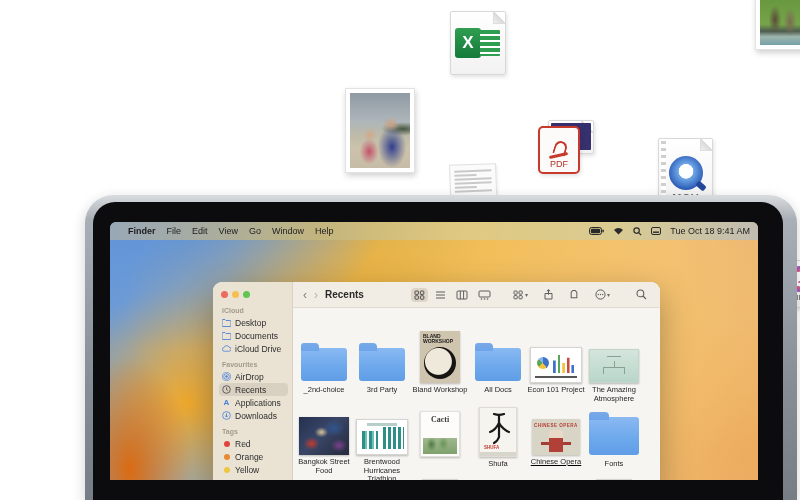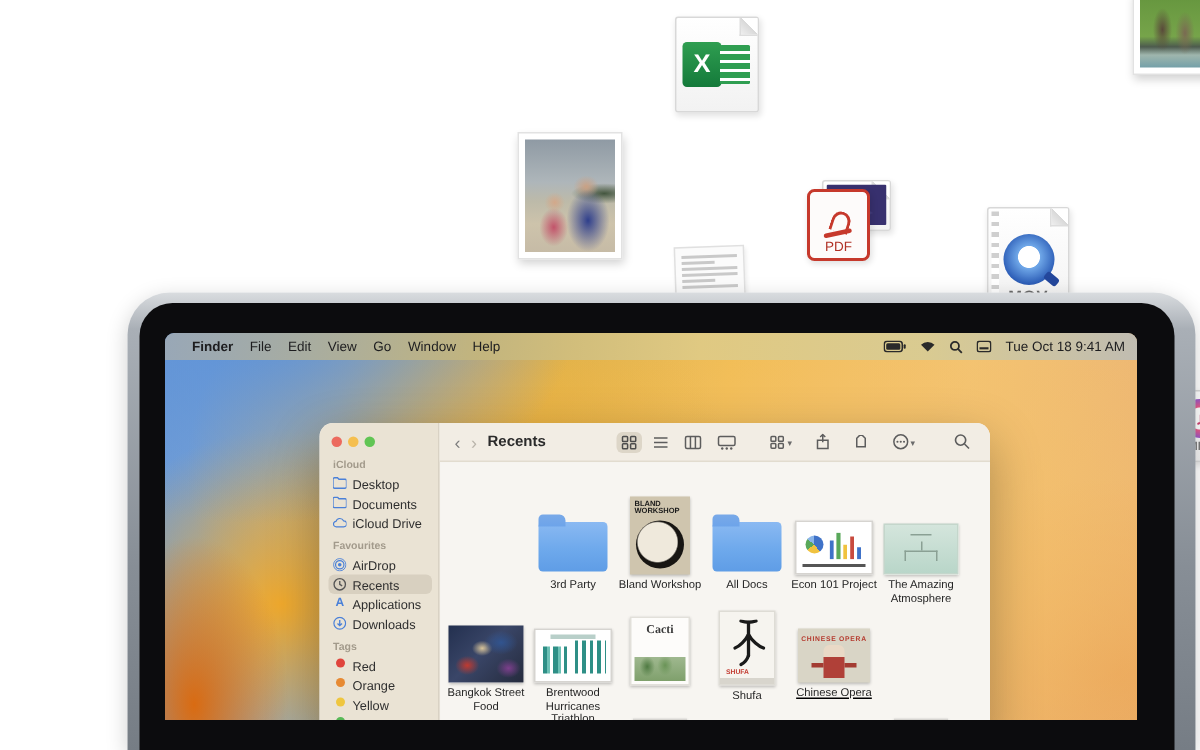--- a/index.html
+++ b/index.html
@@ -115,21 +115,21 @@
 
   
   .finder { position:absolute; left:103px; top:60px; width:447px; height:218px;
       border-radius:9px 9px 0 0; box-shadow:0 12px 34px rgba(0,0,0,.30); overflow:hidden; background:#f6f4f0; }
   .sidebar { position:absolute; left:0; top:0; bottom:0; width:80px; background:#eae3d4;
       border-right:1px solid #d9d2c4; padding:6px 4px 0 6px; }
   .tlights { display:flex; gap:4px; margin:3px 0 9px 2px; }
   .tlights span { width:7px; height:7px; border-radius:50%; display:block; }
   .tl-close{ background:#ec6a5e; } .tl-min{ background:#f5bf4f; } .tl-zoom{ background:#61c554; }
   .sb-header { font-size:7px; font-weight:bold; color:#a29a8b; margin:6px 0 2px 3px; }
-  .sb-item { display:flex; align-items:flex-start; gap:4px; font-size:8.5px; color:#2e2e2e;
+  .sb-item { display:flex; align-items:center; gap:4px; font-size:8.5px; color:#2e2e2e;
       padding:1.5px 3px; border-radius:4px; line-height:10px; white-space:nowrap; }
   .sb-item.selected { background:#d8d0c0; }
   .sb-ico { width:9px; height:9px; flex:0 0 9px; display:flex; align-items:center; justify-content:center; }
   .dot { width:6px; height:6px; border-radius:50%; flex:0 0 6px; margin:0 1.5px; }
 
   .toolbar { position:absolute; left:80px; right:0; top:0; height:26px; background:#f2ede4;
       border-bottom:1px solid #e2dccf; display:flex; align-items:center; padding:0 10px; }
   .nav-ch { color:#7c7c7c; font-size:12px; line-height:1; margin-right:7px; }
   .nav-ch.fwd { color:#b9b4aa; }
   .win-title { font-size:10px; font-weight:bold; color:#2b2b2b; margin-right:auto; }
@@ -457,20 +457,26 @@
         <span class="tb-btn" style="margin-left:6px;">
               <svg width="11" height="11" viewBox="0 0 11 11">
                 <circle cx="4.4" cy="4.4" r="3.4" fill="none" stroke="#5d5d5d" stroke-width="1.1"></circle>
                 <line x1="7" y1="7" x2="10" y2="10" stroke="#5d5d5d" stroke-width="1.1"></line>
               </svg>
             </span>
       </div>
 
       <div class="content">
 
+        <div class="cell" style="left:2px; top:28px;">
+          <div class="icon-box">
+                <div class="folder-shape gfolder"></div>
+              </div>
+          <div class="label">_2nd-choice</div>
+        </div>
         <div class="cell" style="left:60px; top:28px;">
           <div class="icon-box">
                 <div class="folder-shape gfolder"></div>
               </div>
           <div class="label">3rd Party</div>
         </div>
         <div class="cell" style="left:118px; top:22px;">
           <div class="icon-box" style="height:52px;">
             <div class="thumb t-poster">
               <div class="head">BLAND WORKSHOP</div>
@@ -549,20 +555,26 @@
         </div>
         <div class="cell" style="left:234px; top:100px;text-decoration:underline;">
           <div class="icon-box">
                 <div class="thumb t-opera">
             <div class="txt">CHINESE OPERA</div>
             <div class="fig"></div>
           </div>
               </div>
           <div class="label">Chinese Opera</div>
         </div>
+        <div class="cell" style="left:292px; top:96px;">
+          <div class="icon-box" style="height:52px;">
+                <div class="folder-shape gfolder" style="width:50px;height:38px;"></div>
+              </div>
+          <div class="label">Fonts</div>
+        </div>
 
         <div class="cell" style="left:118px; top:168px;">
           <div class="icon-box" style="height:50px;">
                 <div class="thumb t-slide t-form">
             <div class="rt"></div>
 
           </div>
               </div>
           <div class="label"></div>
         </div>

